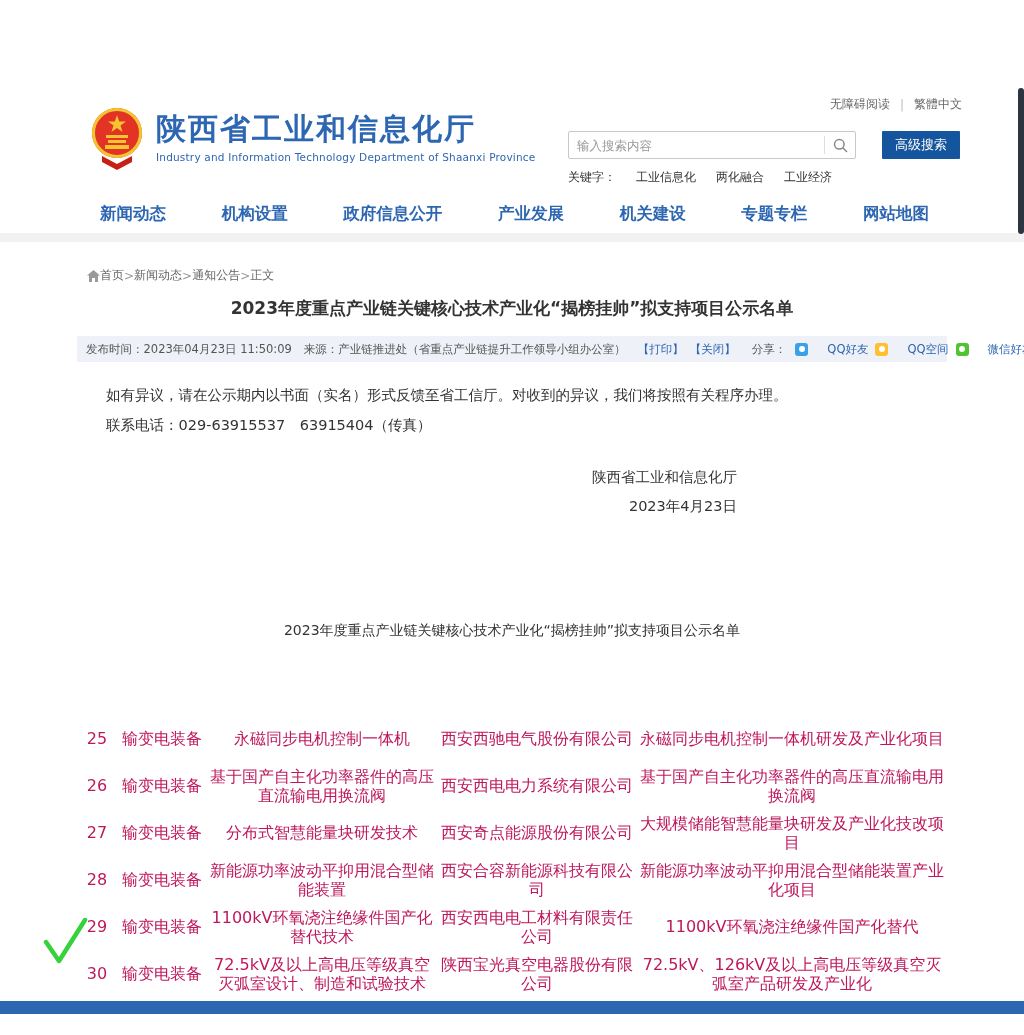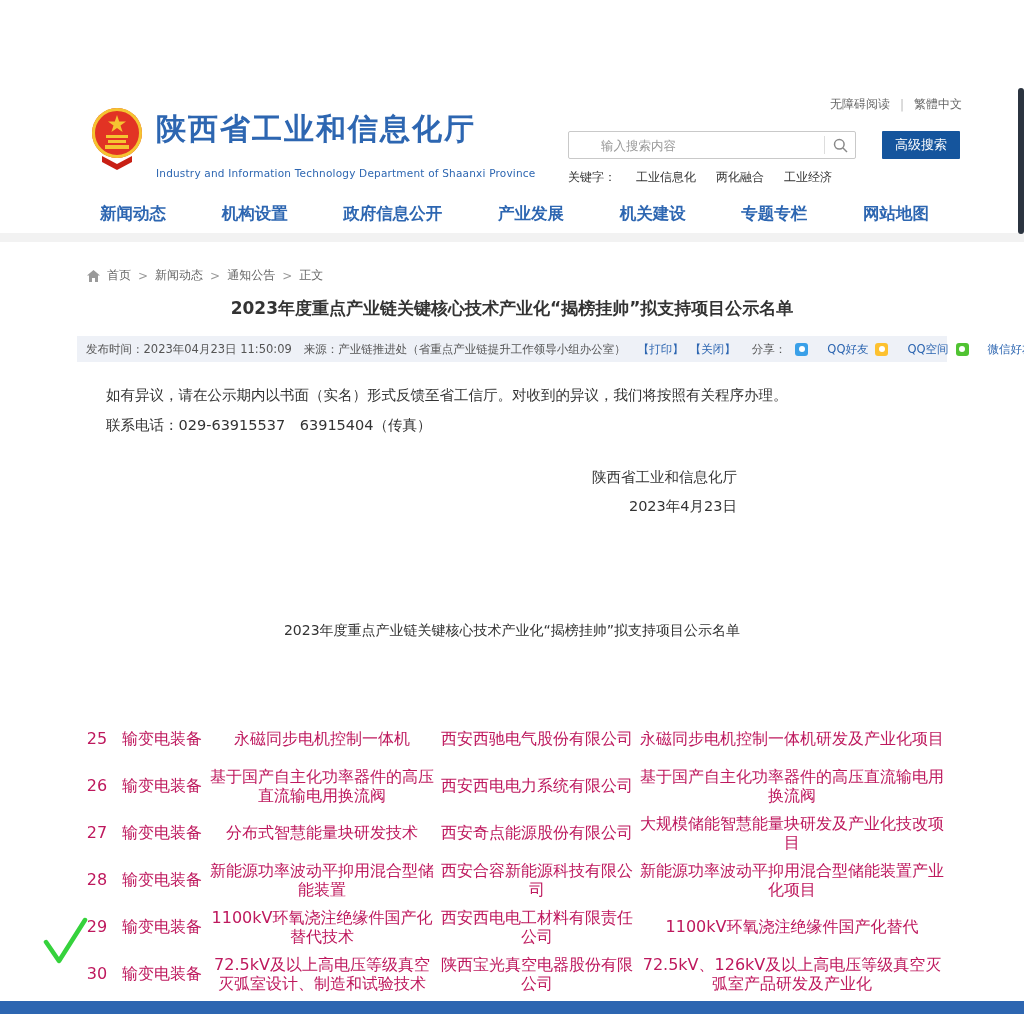--- a/index.html
+++ b/index.html
@@ -9,43 +9,43 @@
 
   
   .top-links { position:absolute; top:96px; right:62px; font-size:12px; color:#666; display:flex; align-items:center; gap:10px; }
   .top-links a { color:#666; text-decoration:none; cursor:pointer; }
   .tl-div { color:#bbb; }
 
   
   .logo-block { position:absolute; top:106px; left:88px; display:flex; align-items:flex-start; gap:10px; cursor:pointer; }
   .logo-text { padding-top:6px; }
   .site-title { font-size:30px; font-weight:bold; color:#2d66b1; letter-spacing:2px; line-height:34px; }
-  .site-subtitle { font-size:10.5px; color:#2d66b1; margin-top:21px; letter-spacing:0.2px; }
+  .site-subtitle { font-size:10.5px; color:#2d66b1; margin-top:5px; letter-spacing:0.2px; }
 
   
   .search-block { position:absolute; top:131px; left:568px; width:396px; }
   .search-row { display:flex; gap:26px; }
-  .search-box { width:288px; height:28px; border:1px solid #c9c9c9; border-radius:2px; background:#fff; display:flex; align-items:center;padding-left:24px; }
+  .search-box { width:288px; height:28px; border:1px solid #c9c9c9; border-radius:2px; background:#fff; display:flex; align-items:center; }
   .search-box input { flex:1; border:none; outline:none; font-size:12.5px; padding:0 8px; color:#333; background:transparent; font-family:inherit; }
   .search-box input::placeholder { color:#999; }
   .search-divider { width:1px; height:18px; background:#ddd; }
   .search-icon { width:30px; display:flex; align-items:center; justify-content:center; cursor:pointer; }
   .adv-btn { width:78px; height:28px; background:#15559d; color:#fff; border:none; font-size:13px; cursor:pointer; font-family:inherit; border-radius:1px; }
   .keywords { margin-top:10px; font-size:12px; color:#333; display:flex; gap:20px; }
   .keywords a { color:#333; text-decoration:none; cursor:pointer; }
 
   
   .nav { position:absolute; top:196px; left:0; width:1024px; height:36px; display:flex; align-items:center; justify-content:space-between; padding:0 95px 0 100px; }
   .nav a { font-size:16.5px; font-weight:bold; color:#2d66b1; text-decoration:none; cursor:pointer; }
   .gray-band { position:absolute; top:233px; left:0; width:1024px; height:9px; background:#f2f2f2; }
 
   
   .content { position:absolute; left:77px; top:0; width:870px; }
 
-  .breadcrumb { position:absolute; top:267px; left:10px; font-size:12px; color:#666; display:flex; align-items:center; gap:7px; }
+  .breadcrumb { position:absolute; top:267px; left:10px; font-size:12px; color:#666; display:flex; align-items:center; }
   .breadcrumb a { color:#666; text-decoration:none; cursor:pointer; }
   .bc-sep { color:#999; }
 
   .article-title { position:absolute; top:297px; left:0; width:870px; text-align:center; font-size:17px; font-weight:bold; color:#333; }
 
   .meta-bar { position:absolute; top:336px; left:0; width:870px; height:26px; background:#eef1f7; display:flex; align-items:center; font-size:11.5px; color:#555; padding:0 9px; white-space:nowrap; }
   .meta-bar .mv { margin-right:12px; }
   .meta-link { color:#2d66b1; text-decoration:none; cursor:pointer; margin-right:6px; }
   .share-label { margin-left:10px; margin-right:2px; }
   .share-item { display:inline-flex; align-items:center; gap:19px; margin-left:7px; cursor:pointer; text-decoration:none; }

